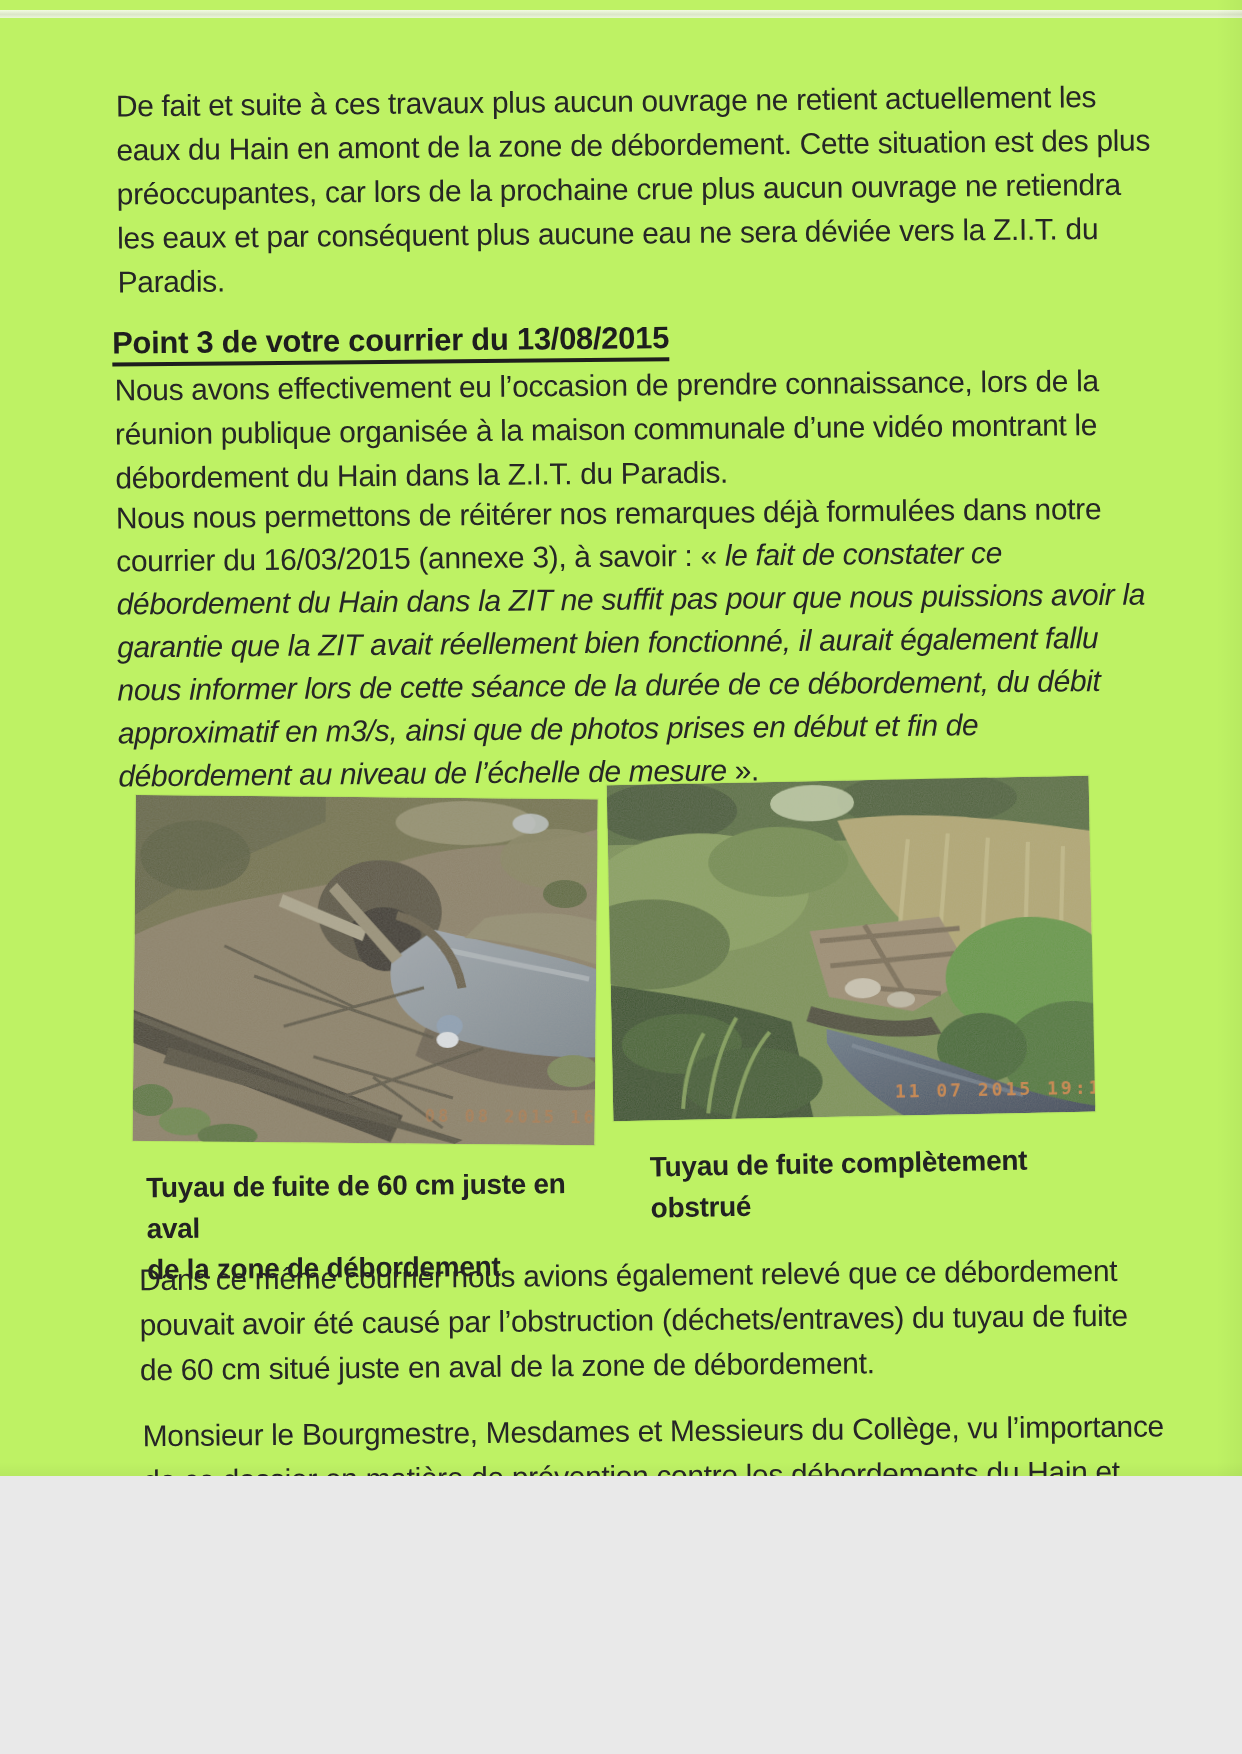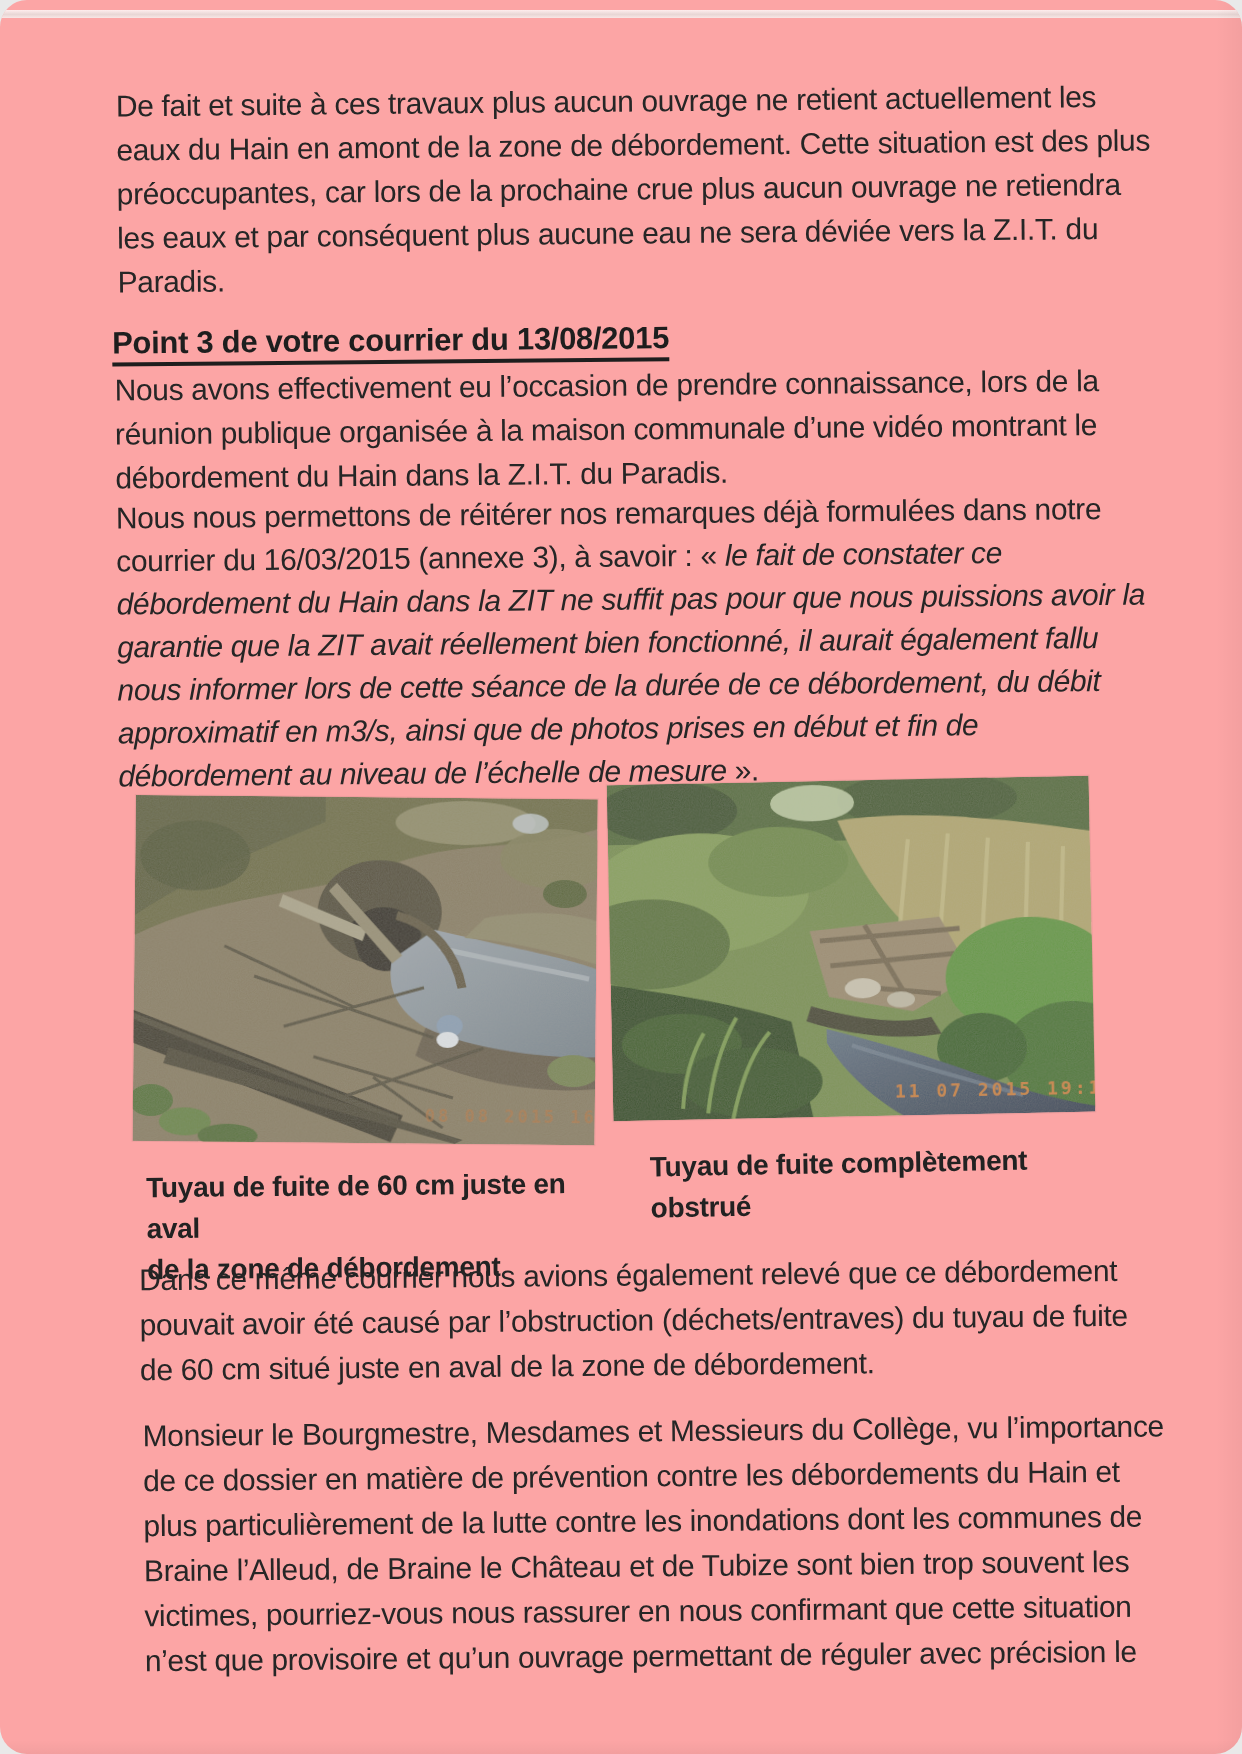--- a/index.html
+++ b/index.html
@@ -1,23 +1,22 @@
 <!DOCTYPE html>
 <html><head>
 <meta charset="utf-8">
 <style>
   html,body{margin:0;padding:0;background:#e9e9e9;}
   .page{
     position:relative;
-    width:1242px;height:1754px;
-    background:#fca5a5;
+    width:1242px;height:1476px;
+    background:#bef264;
     overflow:hidden;
     font-family:"Liberation Sans",sans-serif;
     color:#242424;
-    border-radius:27px;
   }
   
   .scan-top-edge{position:absolute;left:0;top:10px;width:100%;height:8px;
     background:linear-gradient(#ffffff,#e3e3e1 55%,#f7f7f5);opacity:.8;}
   .scan-right-edge{position:absolute;right:0;top:0;width:26px;height:100%;
     background:linear-gradient(90deg,rgba(0,0,0,0),rgba(0,0,0,0.035));}
   .scan-bottom-edge{position:absolute;left:0;bottom:0;width:100%;height:14px;
     background:linear-gradient(rgba(0,0,0,0),rgba(0,0,0,0.04));}
   .content{
     position:absolute;left:0;top:0;width:1242px;height:1754px;

